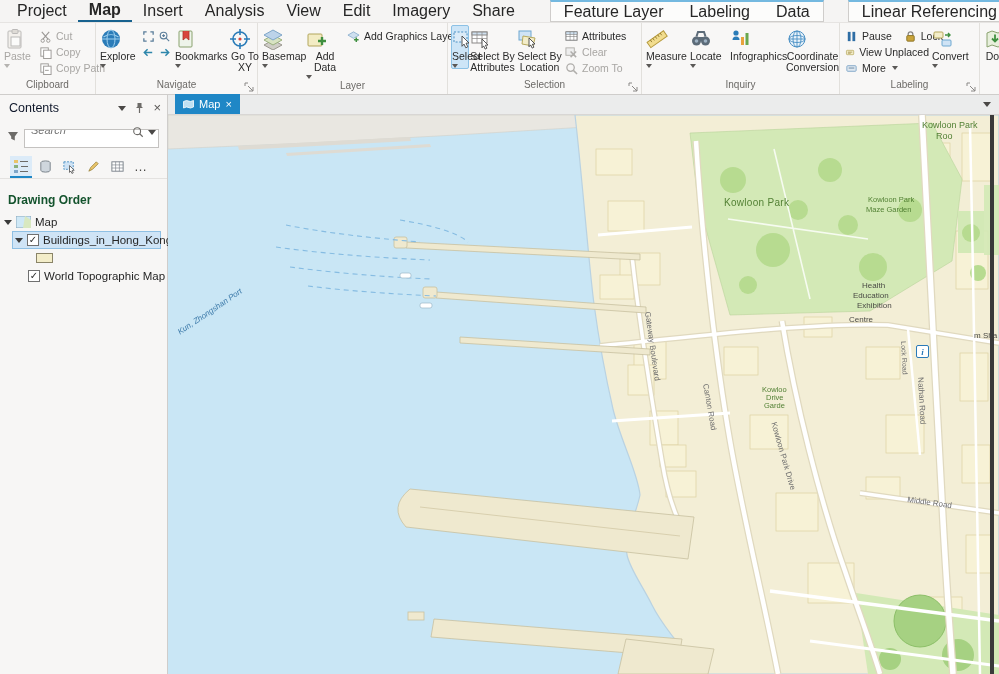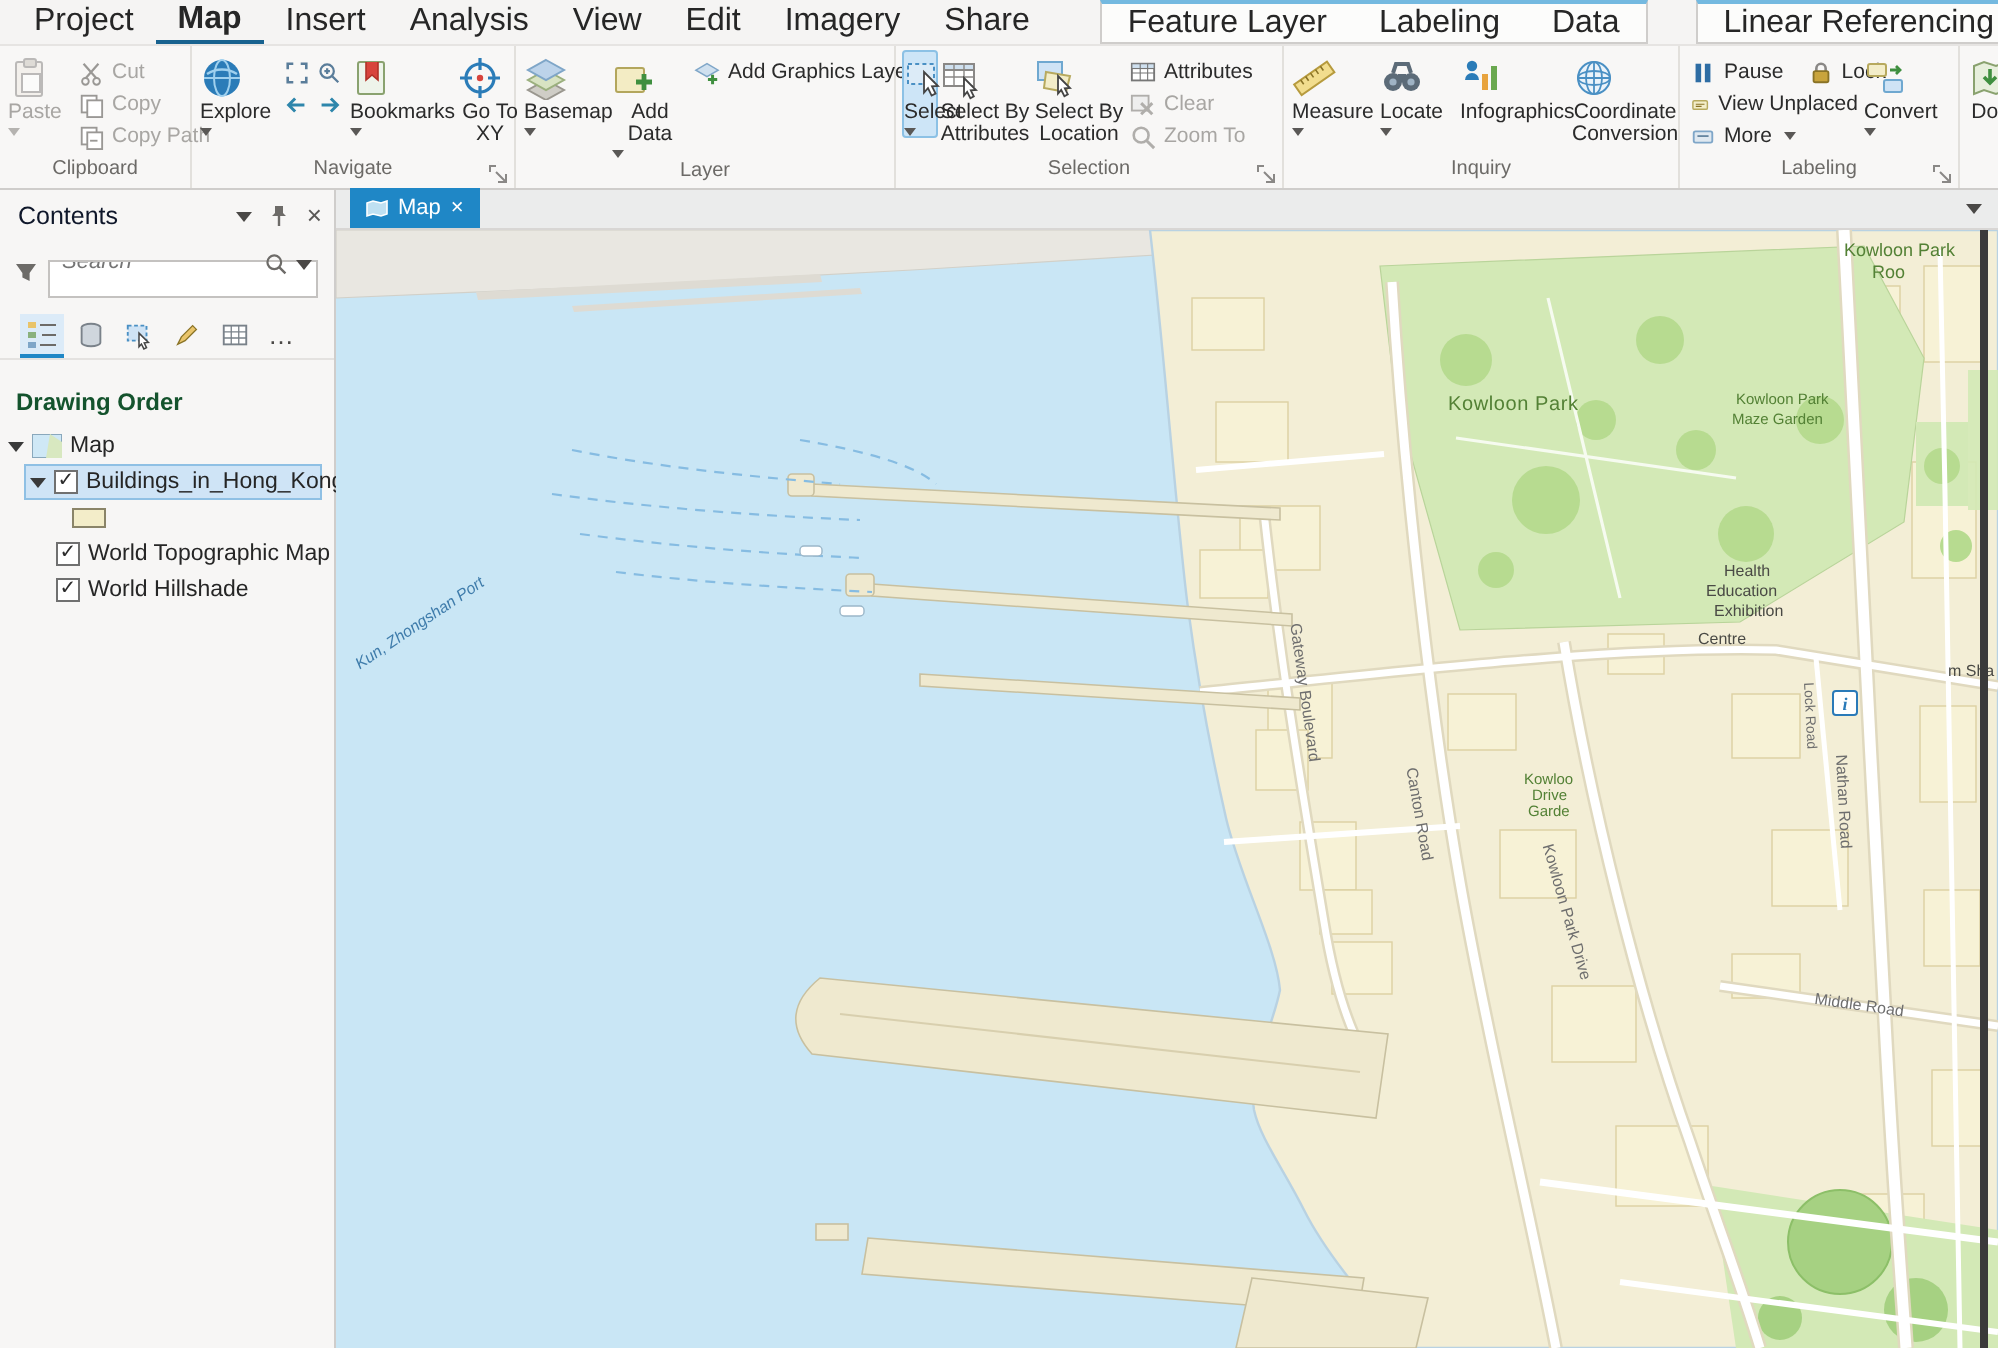--- a/index.html
+++ b/index.html
@@ -482,24 +482,20 @@
 
       <div class="trow">
         <span class="swatch"></span>
       </div>
 
       <div class="trow" style="padding-left:28px">
         <span class="checkbox checked"></span>
         <span>World Topographic Map</span>
       </div>
 
-      <div class="trow" style="padding-left:28px">
-        <span class="checkbox checked"></span>
-        <span>World Hillshade</span>
-      </div>
     </div>
 
     <div class="map-col">
       <div class="viewtabs">
         <div class="viewtab">
           <svg width="11" height="9" viewBox="0 0 11 9">
               <path d="M.5,1.5 l3,-1 4,1 3,-1 v6.5 l-3,1 -4,-1 -3,1Z" fill="#bfe0f2" stroke="#fff" stroke-width=".8"></path>
             </svg>
           <span>Map</span>
           <span class="xglyph"></span>

